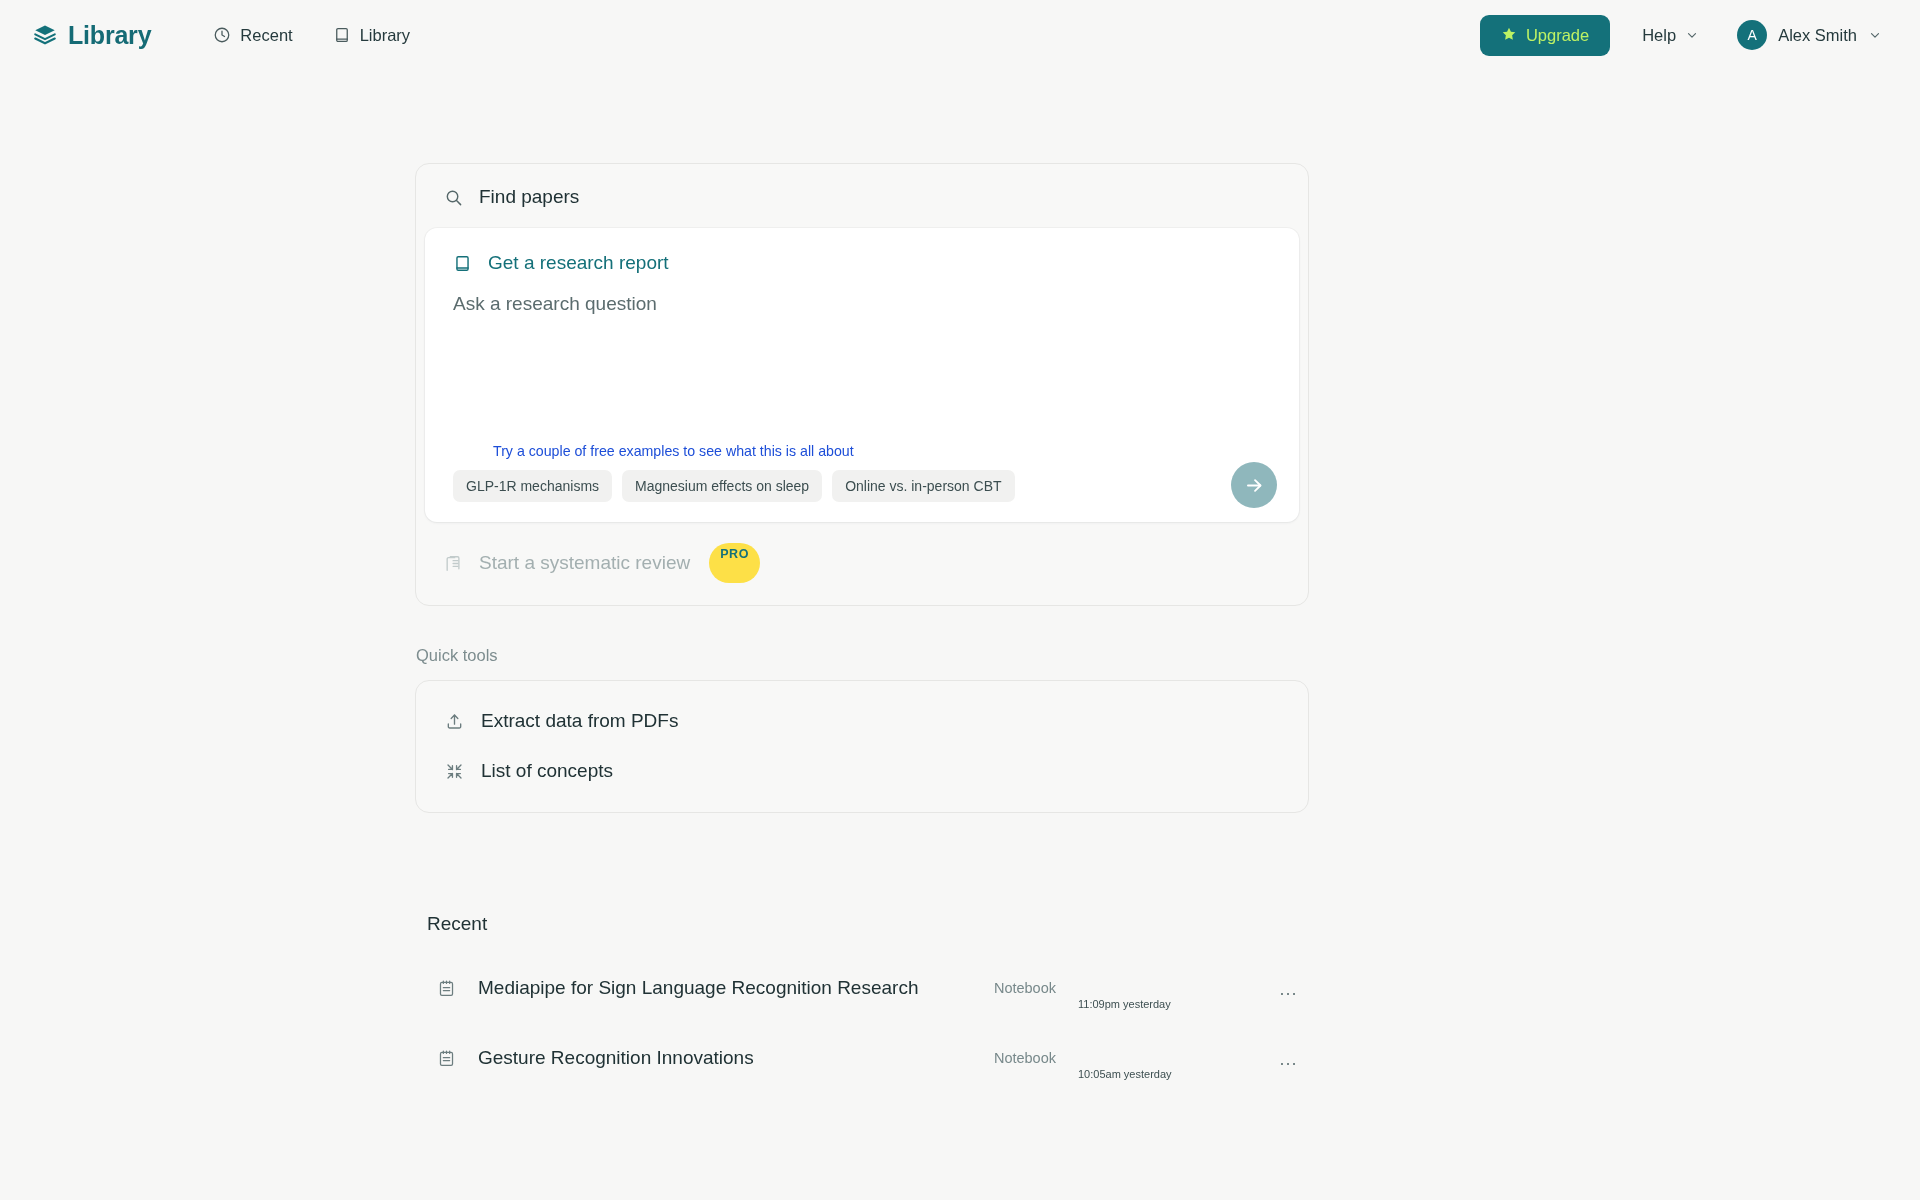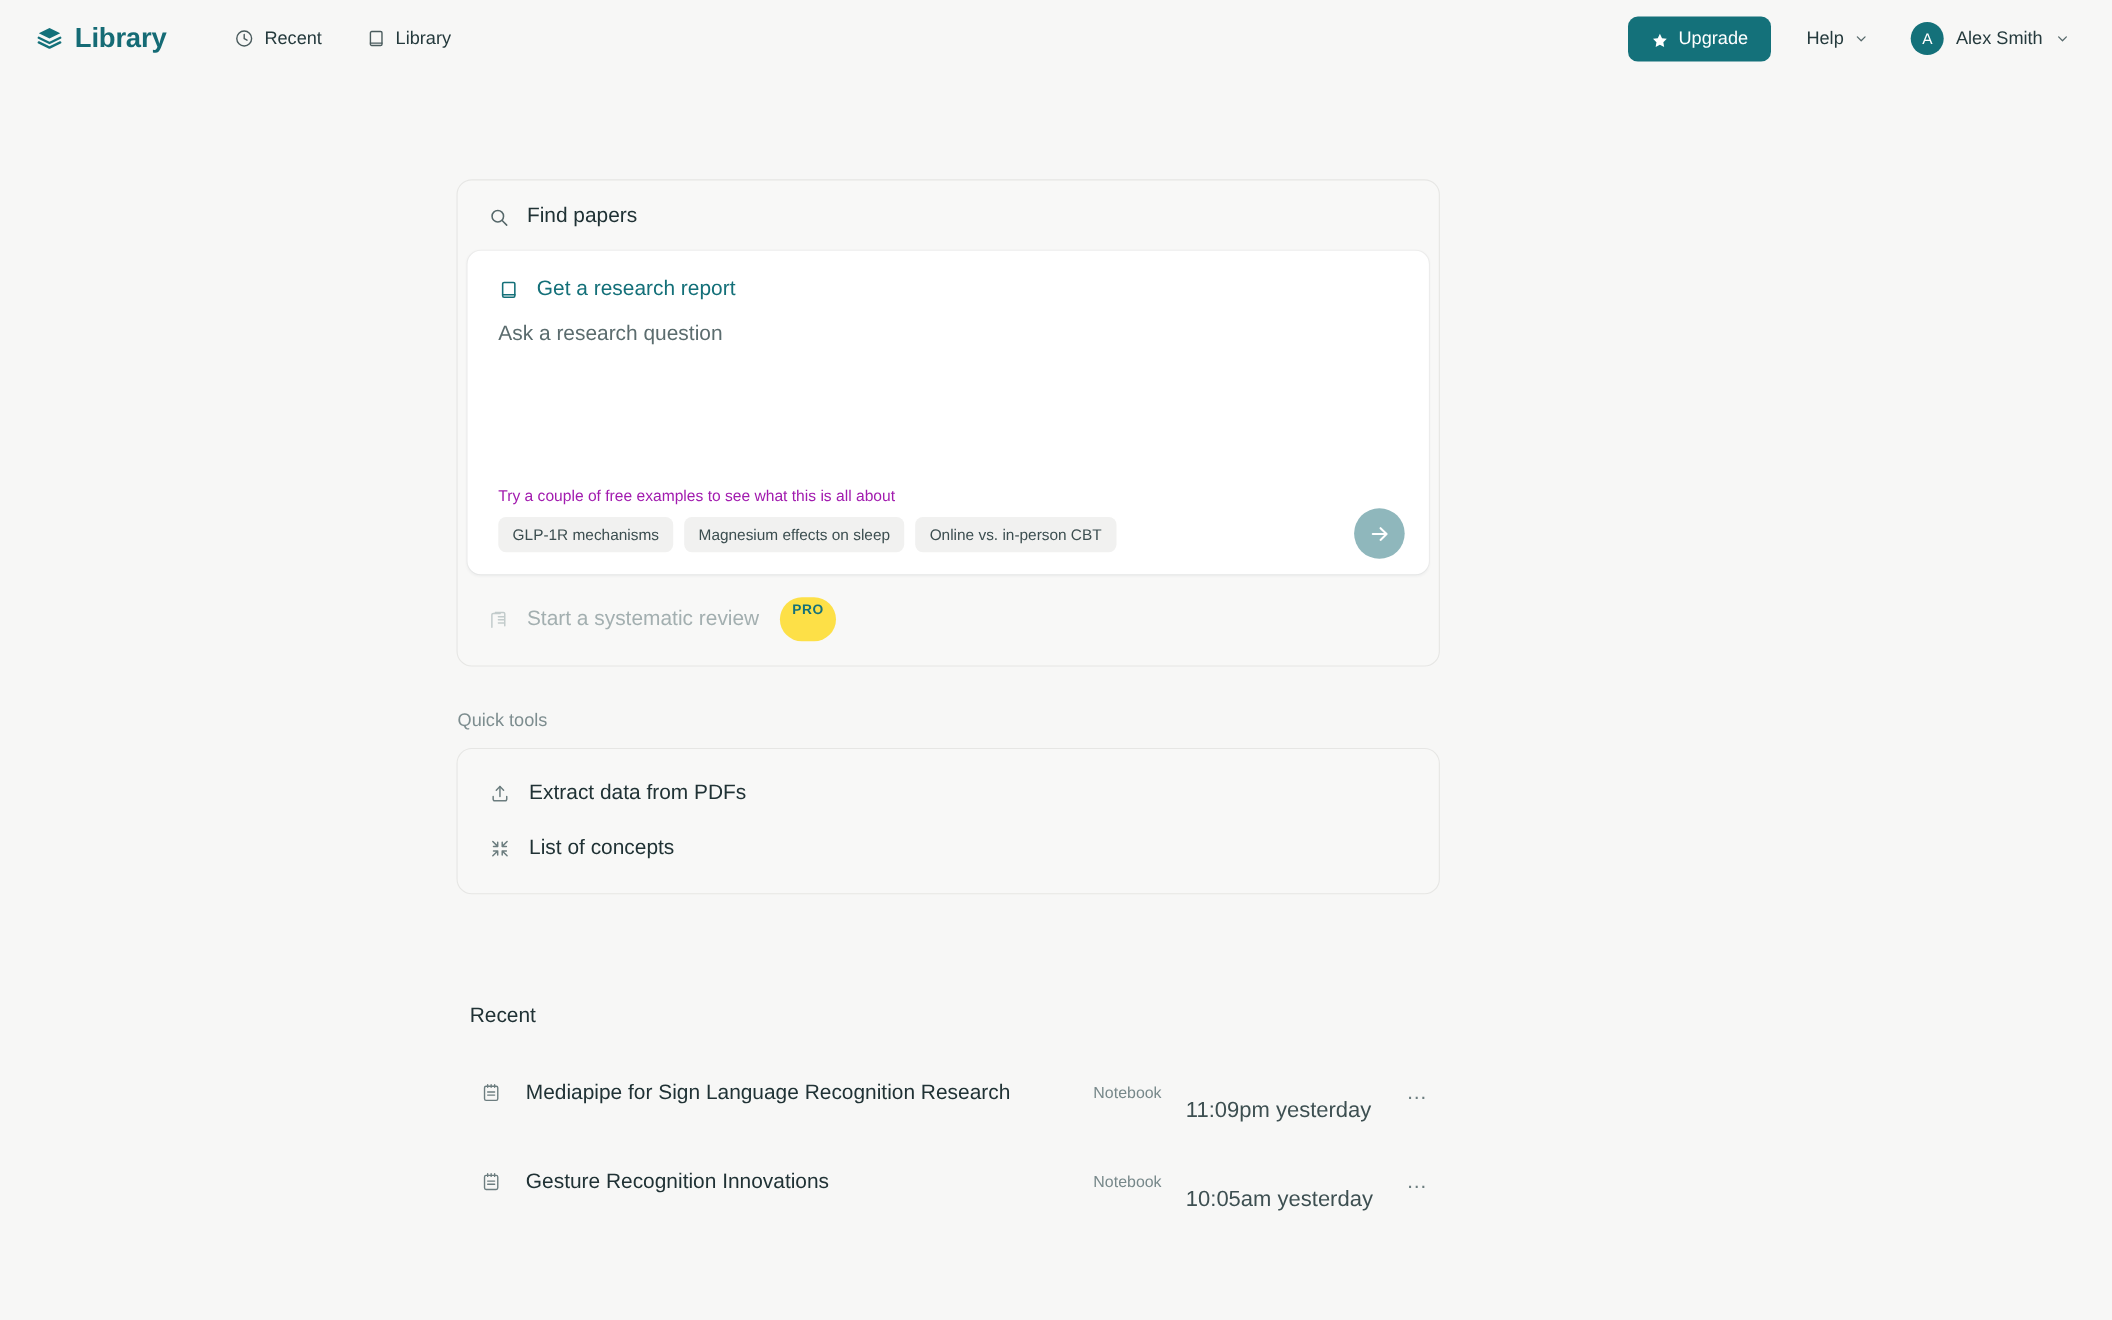--- a/index.html
+++ b/index.html
@@ -53,24 +53,24 @@
   .nav-icon { width: 18px; height: 18px; display: block; color: #4a5b5d; }
 
   .topbar-right {
     margin-left: auto;
     display: flex;
     align-items: center;
     gap: 22px;
   }
   .upgrade-btn {
     display: flex;
-    align-items: flex-end;
+    align-items: flex-start;
     gap: 9px;
     background: #14717a;
-    color: #ffffff;
+    color: #bef264;
     border: none;
     border-radius: 9px;
     padding: 11px 21px;
     font-size: 16.5px;
     font-family: inherit;
     font-weight: 400;
     cursor: pointer;
   }
   .star-icon { width: 16px; height: 16px; display: block; }
   .help-menu {
@@ -158,22 +158,23 @@
     cursor: text;
   }
 
   .examples {
     position: absolute;
     left: 28px;
     bottom: 20px;
   }
   .examples-caption {
     font-size: 14.2px;
-    color: #a21caf;
+    color: #1d4ed8;
     margin-bottom: 11px;
+    margin-left: 40px;
   }
   .chips { display: flex; gap: 10px; }
   .chip {
     background: #f1f1f0;
     border: none;
     border-radius: 7px;
     padding: 8px 13px;
     font-size: 14px;
     font-family: inherit;
     color: #3c4e50;
@@ -262,21 +263,21 @@
     margin-left: 22px;
     white-space: nowrap;
   }
   .recent-meta {
     margin-left: auto;
     display: flex;
     align-items: center;
     gap: 22px;
   }
   .recent-kind { font-size: 14.5px; color: #77888a; }
-  .recent-time { font-size: 20px; color: #3d4f51; width: 175px; margin-top: 32px; }
+  .recent-time { font-size: 11px; color: #3d4f51; width: 175px; margin-top: 32px; }
   .more-btn {
     width: 26px; height: 26px;
     border: none; background: transparent;
     color: #6c7d7f;
     font-size: 19px;
     line-height: 1;
     cursor: pointer;
     display: flex; align-items: center; justify-content: center;
     border-radius: 6px;
   }

